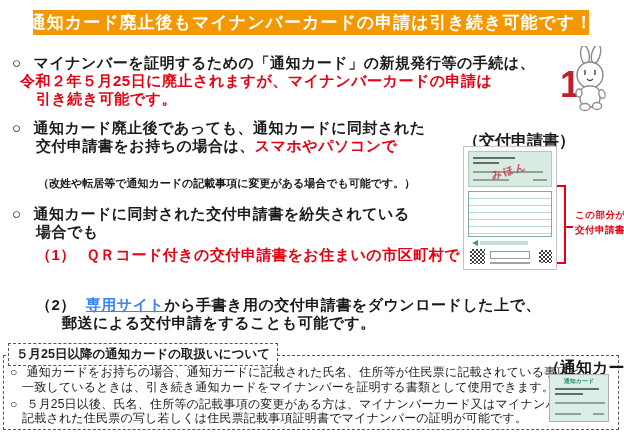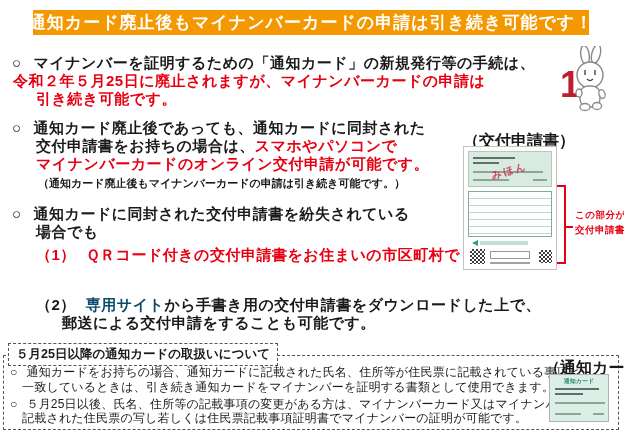--- a/index.html
+++ b/index.html
@@ -9,21 +9,21 @@
   .abs { position:absolute; white-space:nowrap; }
   .t  { font-size:15px; font-weight:bold; color:#1a1a1a; letter-spacing:.5px; }
   .red { color:#E60012; }
   .marker { display:inline-block; margin-right:12px; }
   .note { font-size:11px; font-weight:bold; color:#1a1a1a; }
 
   .banner { left:33px; top:10px; width:556px; height:25px; background:#F39800;
     color:#fff; font-size:17px; font-weight:bold; display:flex;
     align-items:center; justify-content:center; letter-spacing:1px;text-align:right; }
 
-  .link { color:#0c4a6e; cursor:pointer; }
+  .link { color:#3b82f6; text-decoration:underline; cursor:pointer; }
 
   
   .fig-caption { font-size:16px; font-weight:bold; color:#1a1a1a; text-align:center; }
   .form-img { left:463px; top:146px; width:94px; height:124px; background:#fff;
     border:1px solid #c2c2c2; }
   .sample-card { position:absolute; left:4px; top:4px; width:84px; height:36px;
     background:#d9ebe1; border:1px solid #aecbbc; }
   .bar { position:absolute; height:2px; background:#5f6f6a; }
   .bar.lt { background:#8aa69b; }
   .stamp { position:absolute; left:22px; top:12px; font-size:10px; font-weight:bold;
@@ -84,31 +84,30 @@
     <line x1="27" y1="24" x2="27" y2="29" stroke="#444" stroke-width="1.4"></line>
     <line x1="37" y1="24" x2="37" y2="29" stroke="#444" stroke-width="1.4"></line>
     <path d="M29 33 Q32 36 35 33" stroke="#444" stroke-width="1.2" fill="none"></path>
     <text x="2" y="51" font-size="36" font-weight="bold" fill="#BE1E2D">1</text>
     <ellipse cx="21" cy="47" rx="3" ry="4" fill="#fff" stroke="#8a8a8a" stroke-width="1.3"></ellipse>
   </svg>
 
   <div class="abs t" style="left:12px;top:54px">
     <span class="marker">○</span><span>マイナンバーを証明するための「通知カード」の新規発行等の手続は、</span>
   </div>
-  <div class="abs t red" style="left:13px;top:72px">令和２年５月25日に廃止されますが、マイナンバーカードの申請は</div>
+  <div class="abs t red" style="left:20px;top:72px">令和２年５月25日に廃止されますが、マイナンバーカードの申請は</div>
   <div class="abs t red" style="left:36px;top:90px">引き続き可能です。</div>
 
   <div class="abs t" style="left:12px;top:119px">
     <span class="marker">○</span><span>通知カード廃止後であっても、通知カードに同封された</span>
   </div>
   <div class="abs t" style="left:36px;top:137px">
     <span>交付申請書をお持ちの場合は、</span><span class="red">スマホやパソコンで</span>
   </div>
-  <div class="abs t red" style="left:36px;top:155px">マイナンバーカードのオンライン交付申請が可能です。</div>
-  <div class="abs note" style="left:38px;top:176px">（通知カード廃止後もマイナンバーカードの申請は引き続き可能です。）</div>
+  <div class="abs note" style="left:38px;top:176px">（改姓や転居等で通知カードの記載事項に変更がある場合でも可能です。）</div>
 
   <div class="abs t" style="left:36px;top:223px">場合でも</div>
   <div class="abs t" style="left:12px;top:205px">
     <span class="marker">○</span><span>通知カードに同封された交付申請書を紛失されている</span>
   </div>
   <div class="abs t red" style="left:36px;top:246px">
     <span class="marker" style="margin-right:10px">（1）</span><span>ＱＲコード付きの交付申請書をお住まいの市区町村で</span>
   </div>
   <div class="abs t" style="left:36px;top:296px">
     <span class="marker" style="margin-right:10px">（2）</span><a class="link">専用サイト</a><span>から手書き用の交付申請書をダウンロードした上で、</span>

